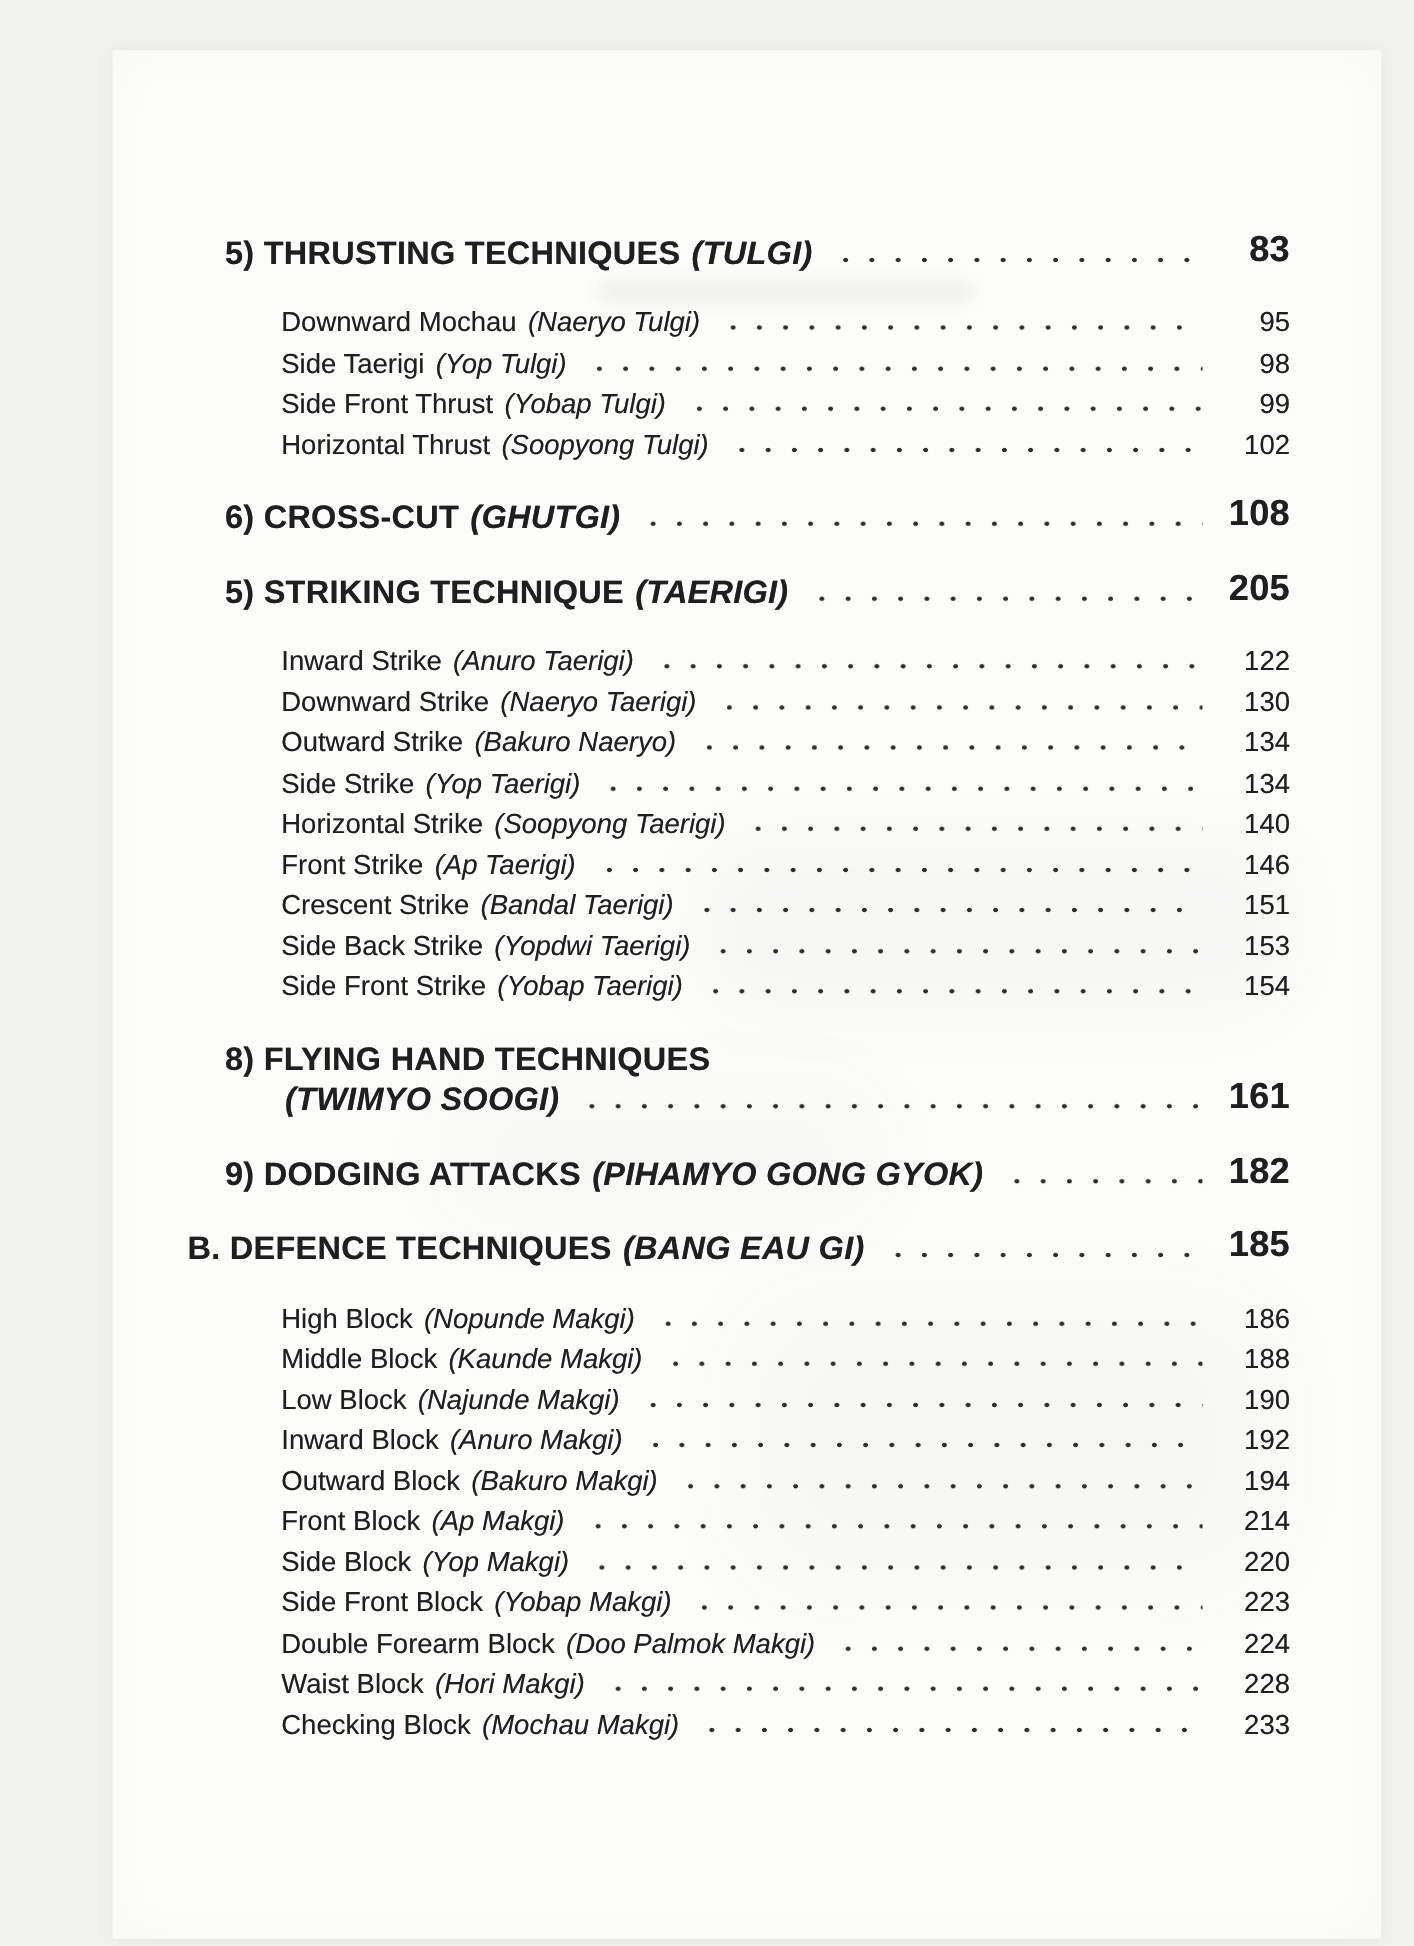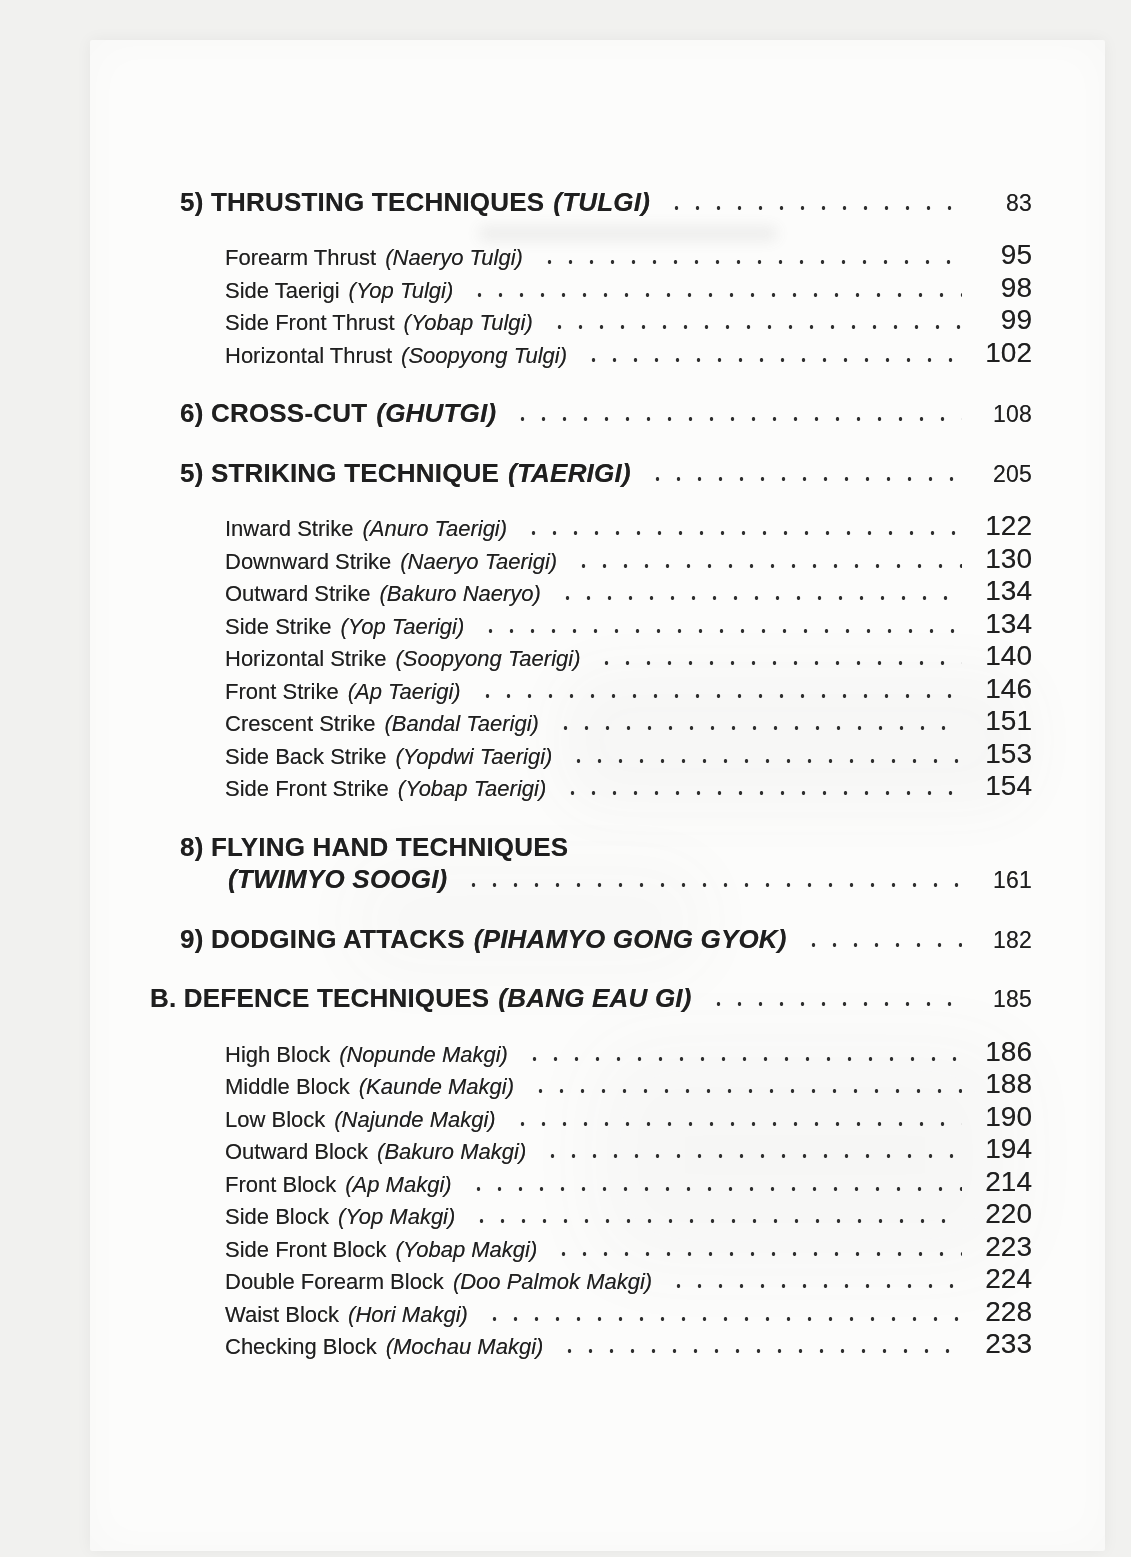--- a/index.html
+++ b/index.html
@@ -35,22 +35,22 @@
   }
   .lbl{display:flex;align-items:center}
   .it{font-style:italic}
   .t + .it{margin-left:9px}
   .dots{
     flex:1 1 auto;align-self:flex-end;height:8px;min-width:30px;
     margin:0 14px 3px 10px;
     background-image:radial-gradient(circle, var(--dot,#2e2e2e) 1.6px, rgba(0,0,0,0) 2.1px);
     background-size:21px 8px;background-repeat:repeat-x;background-position:6px center;
   }
-  .pg{min-width:56px;text-align:right;font-size:28px}
-  .lvl-sec .pg,.lvl-top .pg{font-size:23px;font-weight:400}
+  .pg{min-width:56px;text-align:right;font-size:22px}
+  .lvl-sec .pg,.lvl-top .pg{font-size:29px;font-weight:700}
   
   .smudge{position:absolute;background:#6a6a6a;pointer-events:none}
   .smudge-1{left:388px;top:186px;width:300px;height:15px;filter:blur(7px);opacity:.10;border-radius:8px}
   .smudge-2{left:470px;top:630px;width:470px;height:140px;filter:blur(30px);opacity:.035;border-radius:40px}
   .smudge-3{left:500px;top:1000px;width:430px;height:230px;filter:blur(40px);opacity:.03;border-radius:50px}
   .smudge-4{left:260px;top:820px;width:360px;height:120px;filter:blur(34px);opacity:.025;border-radius:40px}
 </style>
 </head>
 <body style="--paper: #fcfcfb; --surround: #f1f1ef; --ink: #1f1f1f; --dot: #2e2e2e;">
 
@@ -63,21 +63,21 @@
       <div class="row lvl-sec">
         <span class="lbl">
           <span class="t">5) THRUSTING TECHNIQUES</span>
           <span class="it">(TULGI)</span>
         </span>
         <div class="dots"></div>
         <span class="pg">83</span>
       </div>
       <div class="row lvl-sub g1">
         <span class="lbl">
-          <span class="t">Forearm Thrust</span>
+          <span class="t">Downward Mochau</span>
           <span class="it">(Naeryo Tulgi)</span>
         </span>
         <div class="dots"></div>
         <span class="pg">95</span>
       </div>
       <div class="row lvl-sub">
         <span class="lbl">
           <span class="t">Side Taerigi</span>
           <span class="it">(Yop Tulgi)</span>
         </span>
@@ -230,20 +230,28 @@
         <div class="dots"></div>
         <span class="pg">188</span>
       </div>
       <div class="row lvl-sub">
         <span class="lbl">
           <span class="t">Low Block</span>
           <span class="it">(Najunde Makgi)</span>
         </span>
         <div class="dots"></div>
         <span class="pg">190</span>
+      </div>
+      <div class="row lvl-sub">
+        <span class="lbl">
+          <span class="t">Inward Block</span>
+          <span class="it">(Anuro Makgi)</span>
+        </span>
+        <div class="dots"></div>
+        <span class="pg">192</span>
       </div>
       <div class="row lvl-sub">
         <span class="lbl">
           <span class="t">Outward Block</span>
           <span class="it">(Bakuro Makgi)</span>
         </span>
         <div class="dots"></div>
         <span class="pg">194</span>
       </div>
       <div class="row lvl-sub">

